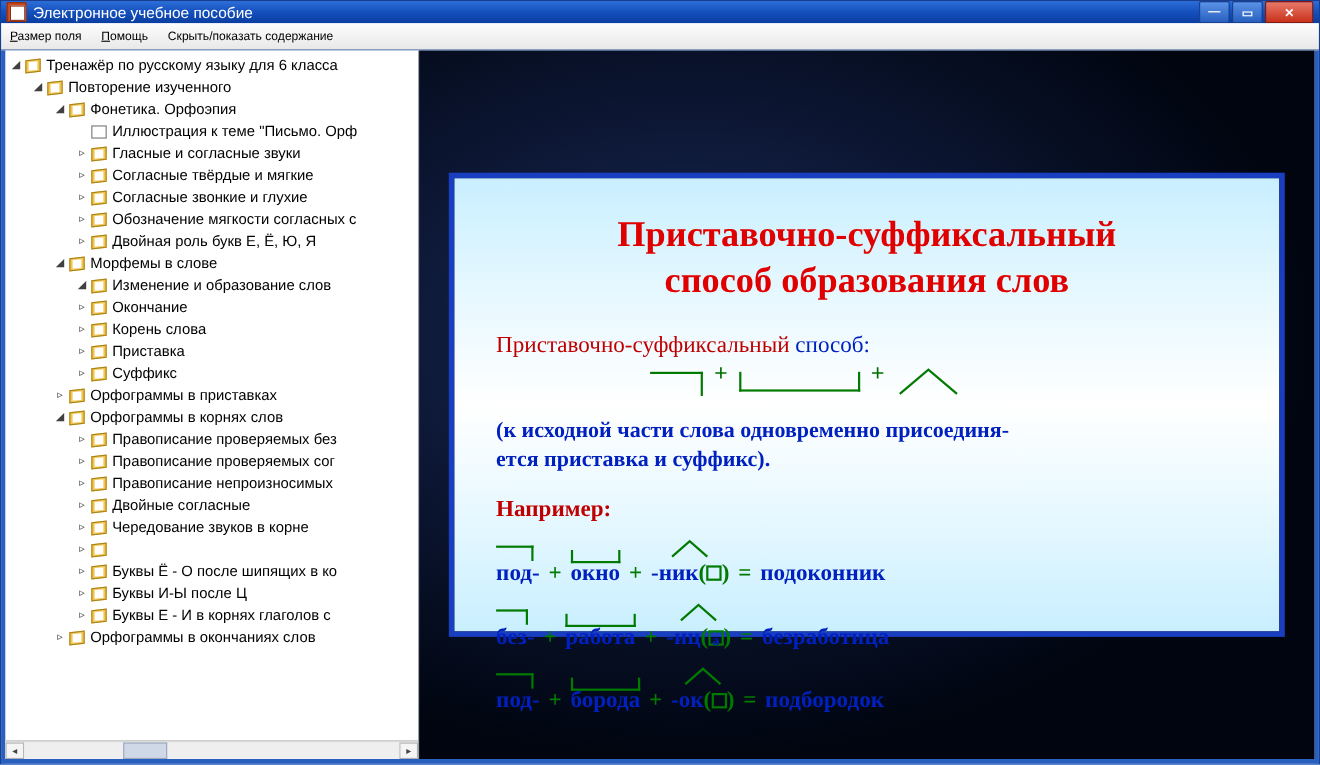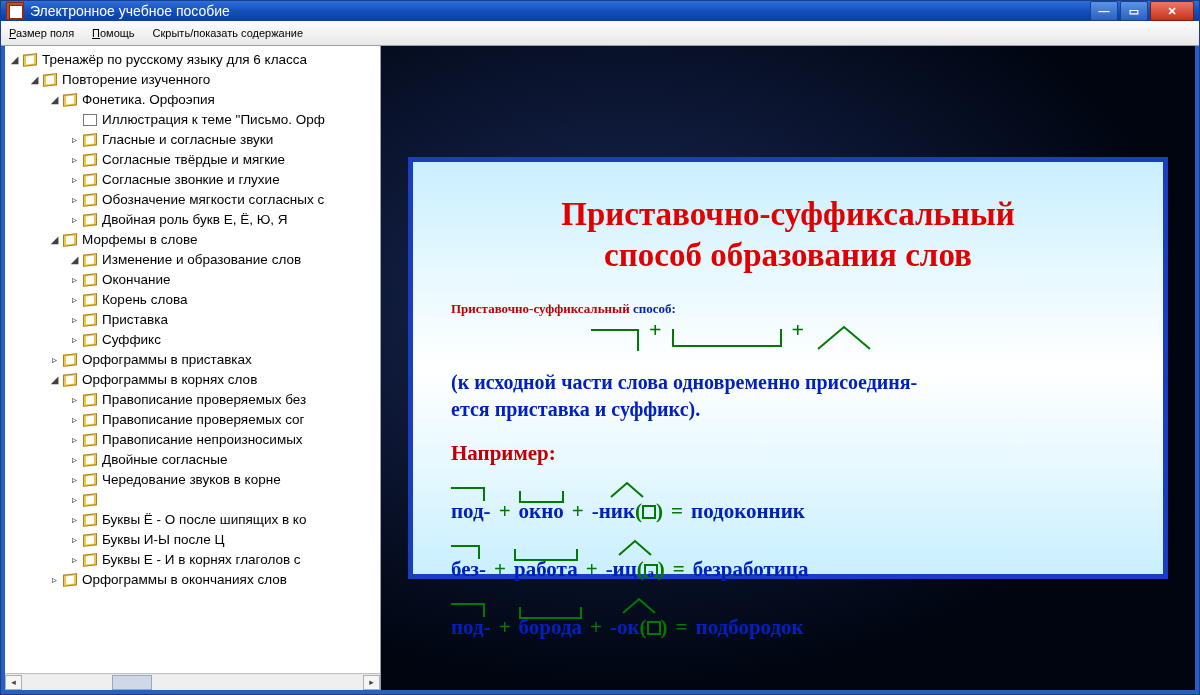--- a/index.html
+++ b/index.html
@@ -105,21 +105,21 @@
   width: 760px; height: 422px;
   border: 5px solid #1a3ec0;
   background: linear-gradient(to bottom, #c9efff 0%, #e6f8ff 25%, #ffffff 50%, #e6f8ff 75%, #c9efff 100%);
   padding: 32px 38px;
   font-family: "Times New Roman", serif;
 }
 .slide h1 {
   text-align:center; color:#e00000; font-size:33px; font-weight:bold; line-height:1.25;
   margin-bottom:24px;
 }
-.slide .sub { font-size:13px; font-weight:bold; }
+.slide .sub { font-size:21px; font-weight:normal; }
 .slide .sub .r { color:#c00000; } .slide .sub .b { color:#0020c0; }
 .formula { display:flex; align-items:flex-end; gap:10px; margin:6px 0 18px 140px; font-size:22px;}
 .plus { color:#007000; font-weight:bold; position:relative; top:-8px; }
 .morph-prefix { display:inline-block; width:48px; height:22px; border-top:2px solid #007a00; border-right:2px solid #007a00; }
 .morph-root { display:inline-block; width:110px; height:18px; border-left:2px solid #007a00; border-bottom:2px solid #007a00; border-right:2px solid #007a00; position:relative; top:-4px;}
 .morph-suffix svg { display:block; }
 .note { color:#0020c0; font-size:20px; font-weight:bold; line-height:1.35; margin-bottom:18px;}
 .eg-label { color:#c00000; font-size:21px; font-weight:bold; margin-bottom:14px; }
 .example { display:flex; align-items:flex-end; gap:8px; font-size:21px; font-weight:bold; color:#0020c0; margin-bottom:14px; height:44px;}
 .example .g { color:#007a00; }

